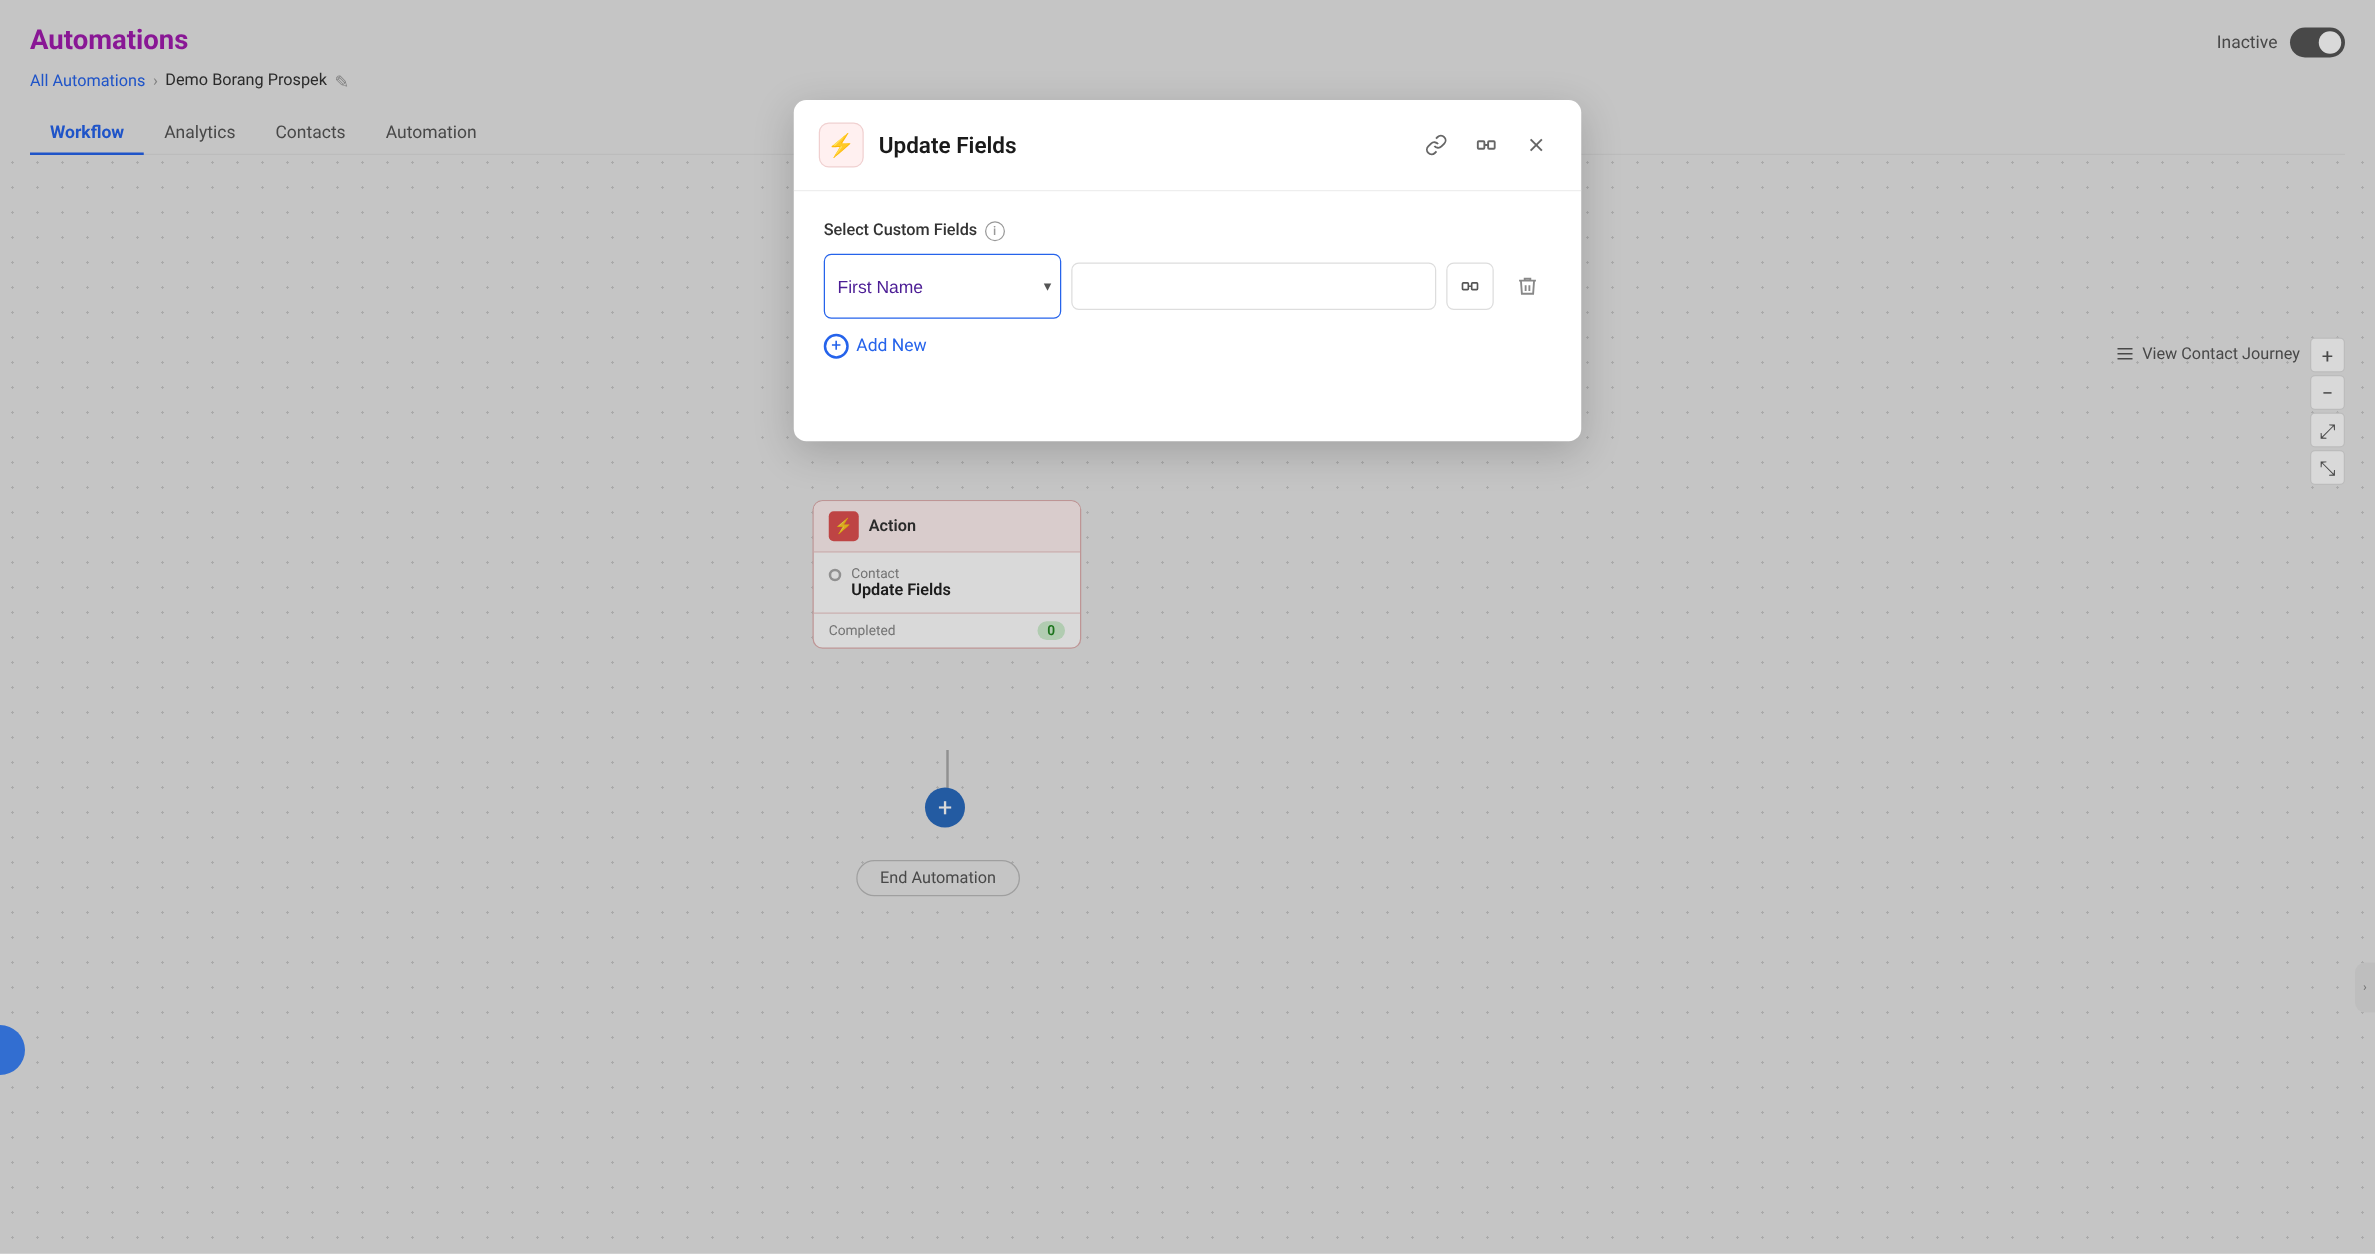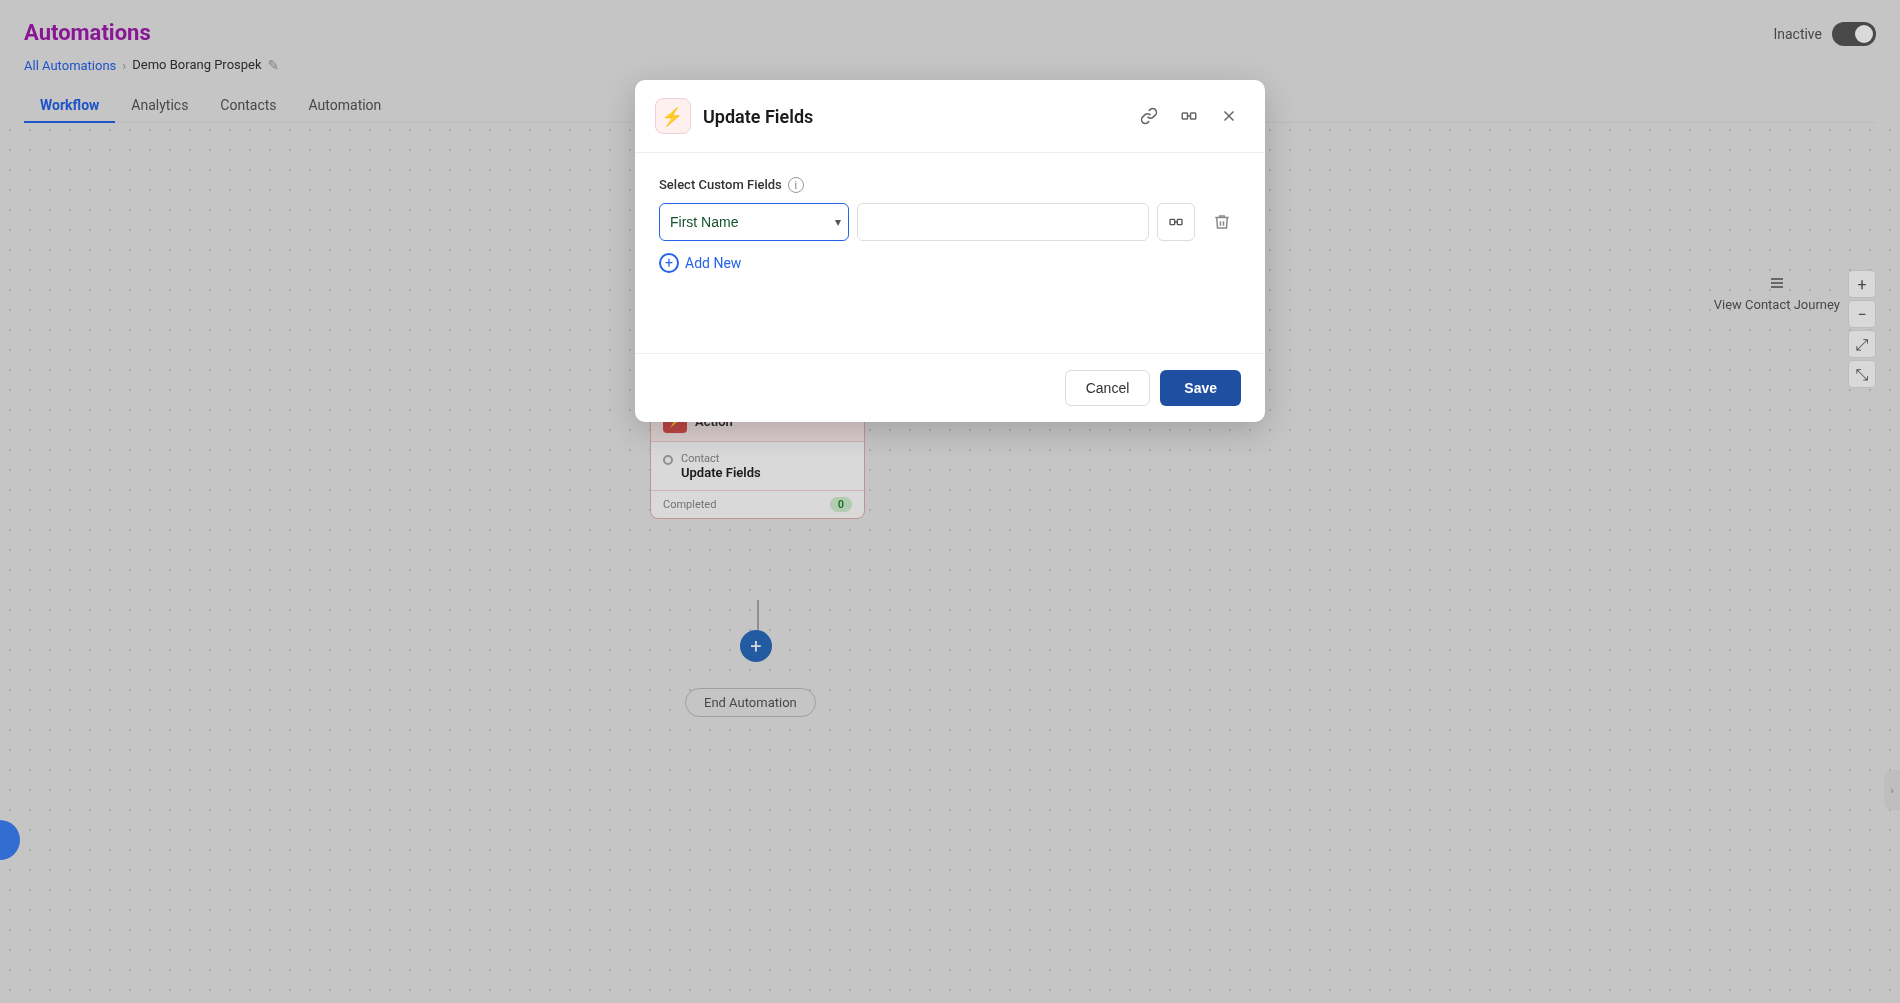--- a/index.html
+++ b/index.html
@@ -141,21 +141,20 @@
       right: 60px;
       top: 155px;
       display: flex;
       align-items: center;
       gap: 6px;
       font-size: 13px;
       color: #555;
       cursor: pointer;
       background: none;
       border: none;
-      flex-direction: column;
     }
 
     
     .workflow-card {
       position: absolute;
       left: 650px;
       top: 280px;
       width: 215px;
       background: white;
       border: 1.5px solid #e0b0b0;
@@ -394,26 +393,26 @@
       align-items: center;
       gap: 8px;
       margin-bottom: 12px;
     }
     .field-select-wrapper {
       position: relative;
       width: 190px;
     }
     .field-select-wrapper select {
       width: 100%;
-      height: 38px;
+      height: 52px;
       border: 1.5px solid #2563eb;
       border-radius: 6px;
       padding: 0 30px 0 10px;
       font-size: 14px;
-      color: #14532d;
+      color: #4c1d95;
       background: white;
       appearance: none;
       cursor: pointer;
     }
     .field-select-chevron {
       position: absolute;
       right: 8px;
       top: 50%;
       transform: translateY(-50%);
       pointer-events: none;
@@ -661,18 +660,14 @@
         </button>
       </div>
 
       <div class="add-new-link">
         <span class="circle-plus">+</span>
         <span>Add New</span>
       </div>
 
     </div>
 
-    <div class="modal-footer">
-      <button class="btn-cancel">Cancel</button>
-      <button class="btn-save">Save</button>
-    </div>
   </div>
 </div>
 
 </body></html>

